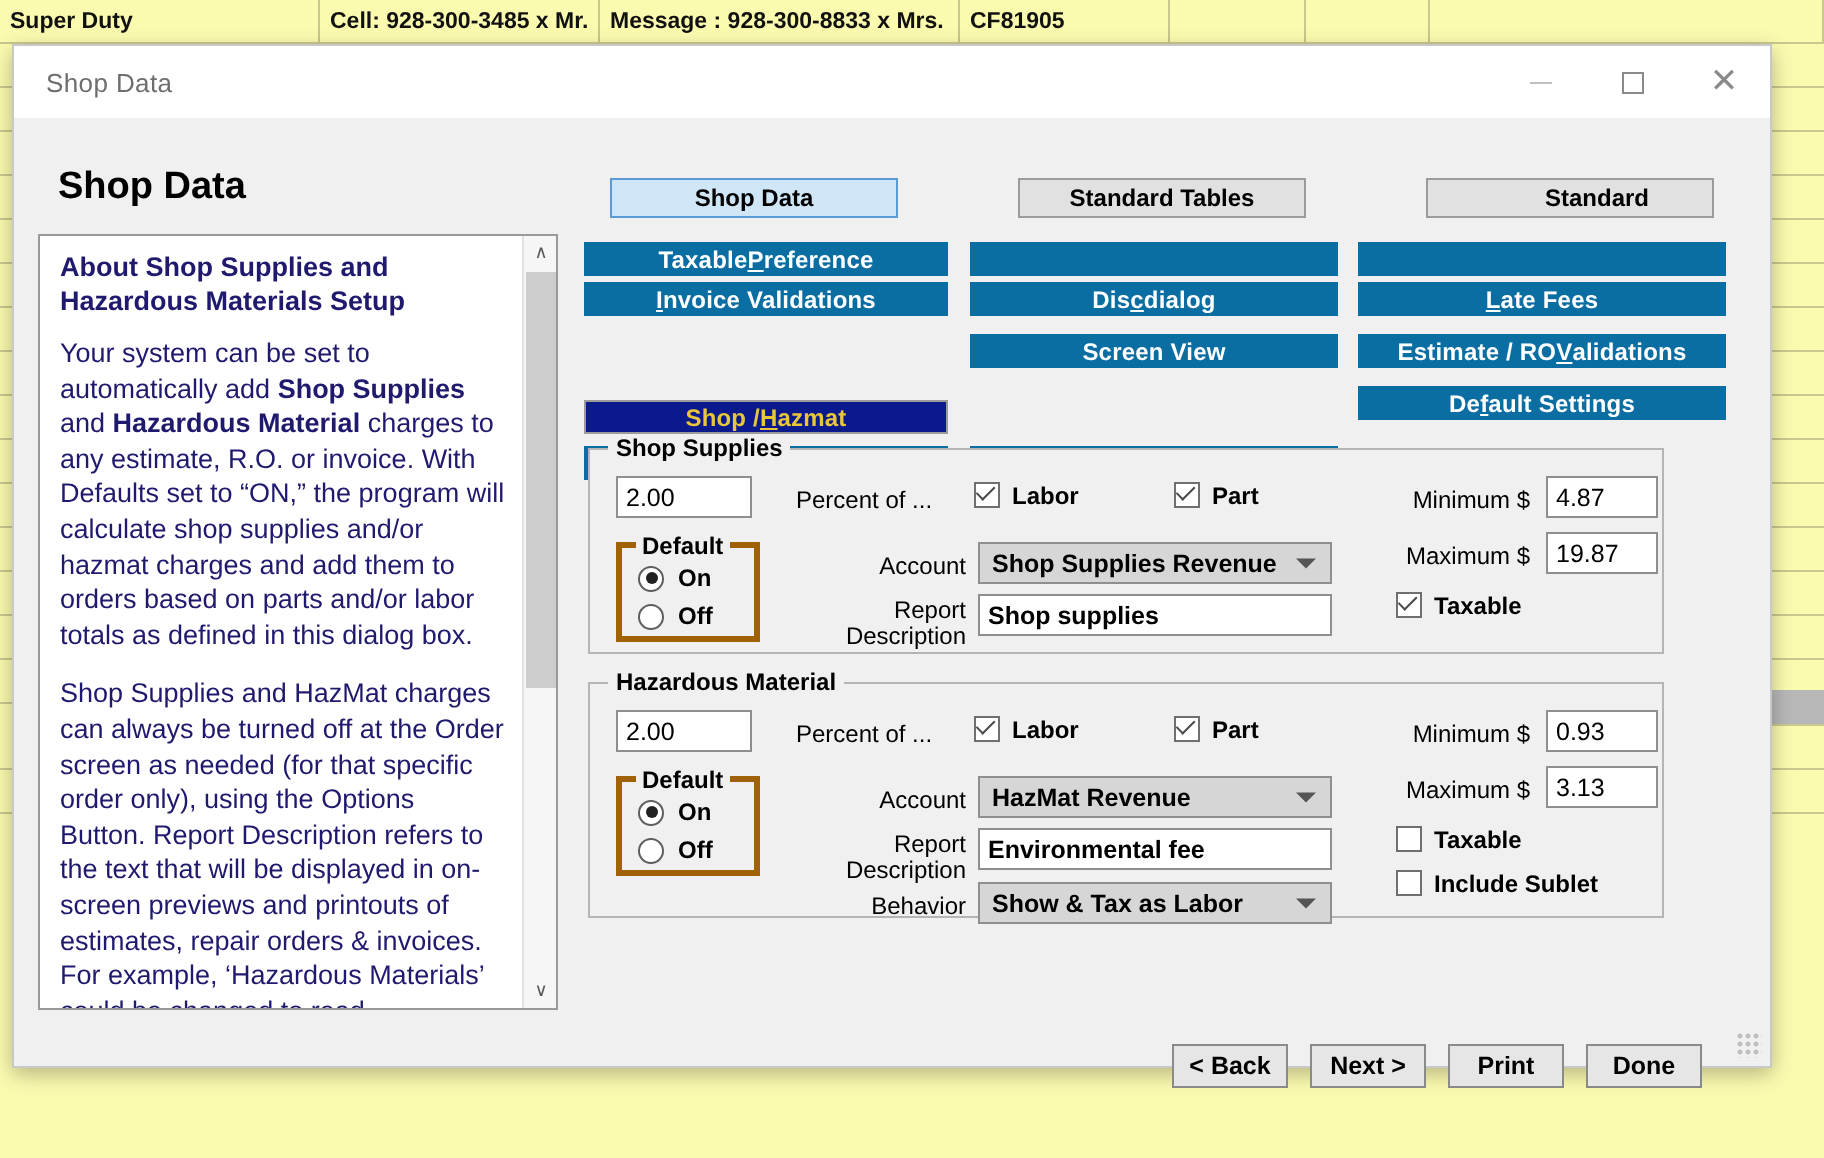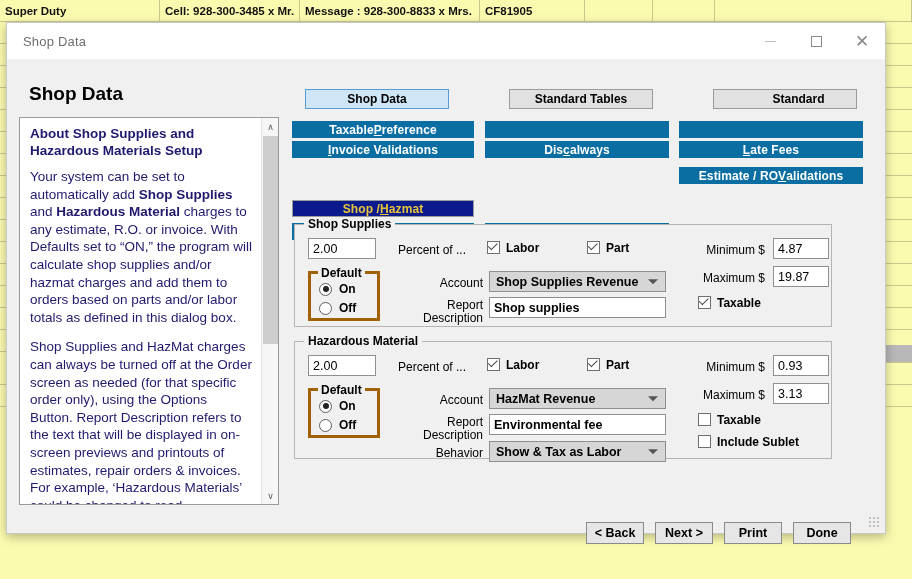--- a/index.html
+++ b/index.html
@@ -377,40 +377,50 @@
         <u>1</u>
         <span></span>
       </div>
 
     <div class="navbtn blank" style="left:478px; top:62px; width:184px;">
         <span></span>
       </div>
     <div class="navbtn" style="left:478px; top:82px; width:184px;">
         <span>Dis</span>
         <u>c</u>
-        <span>always</span>
+        <span>dialog</span>
+      </div>
+    <div class="navbtn" style="left:478px; top:108px; width:184px;">
+        <span>Screen View</span>
+        <u></u>
+        <span></span>
       </div>
     <div class="navbtn" style="left:478px; top:164px; width:184px;">
         <span>Shop Data </span>
         <u>2</u>
         <span></span>
       </div>
 
     <div class="navbtn blank" style="left:672px; top:62px; width:184px;">
         <span></span>
       </div>
     <div class="navbtn" style="left:672px; top:82px; width:184px;">
         <span></span>
         <u>L</u>
         <span>ate Fees</span>
       </div>
     <div class="navbtn" style="left:672px; top:108px; width:184px;">
         <span>Estimate / RO </span>
         <u>V</u>
         <span>alidations</span>
+      </div>
+    <div class="navbtn" style="left:672px; top:134px; width:184px;">
+        <span>De</span>
+        <u>f</u>
+        <span>ault Settings</span>
       </div>
 
     <div class="groupbox" style="left:287px; top:165px; width:538px; height:103px;">
       <div class="group-legend">Shop Supplies</div>
 
       <div class="txtfield" style="left:13px; top:13px; width:68px; height:21px;">2.00</div>
 
       <div class="lbl" style="left:103px; top:18px;">Percent of ...</div>
 
       <div class="cbox" style="left:192px; top:16px;">

